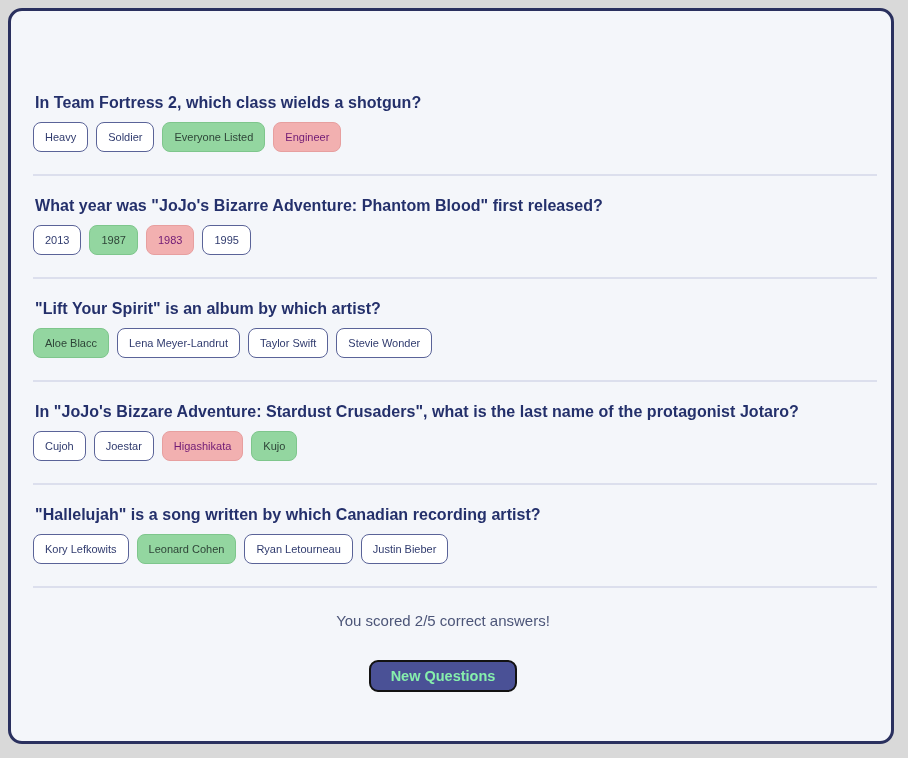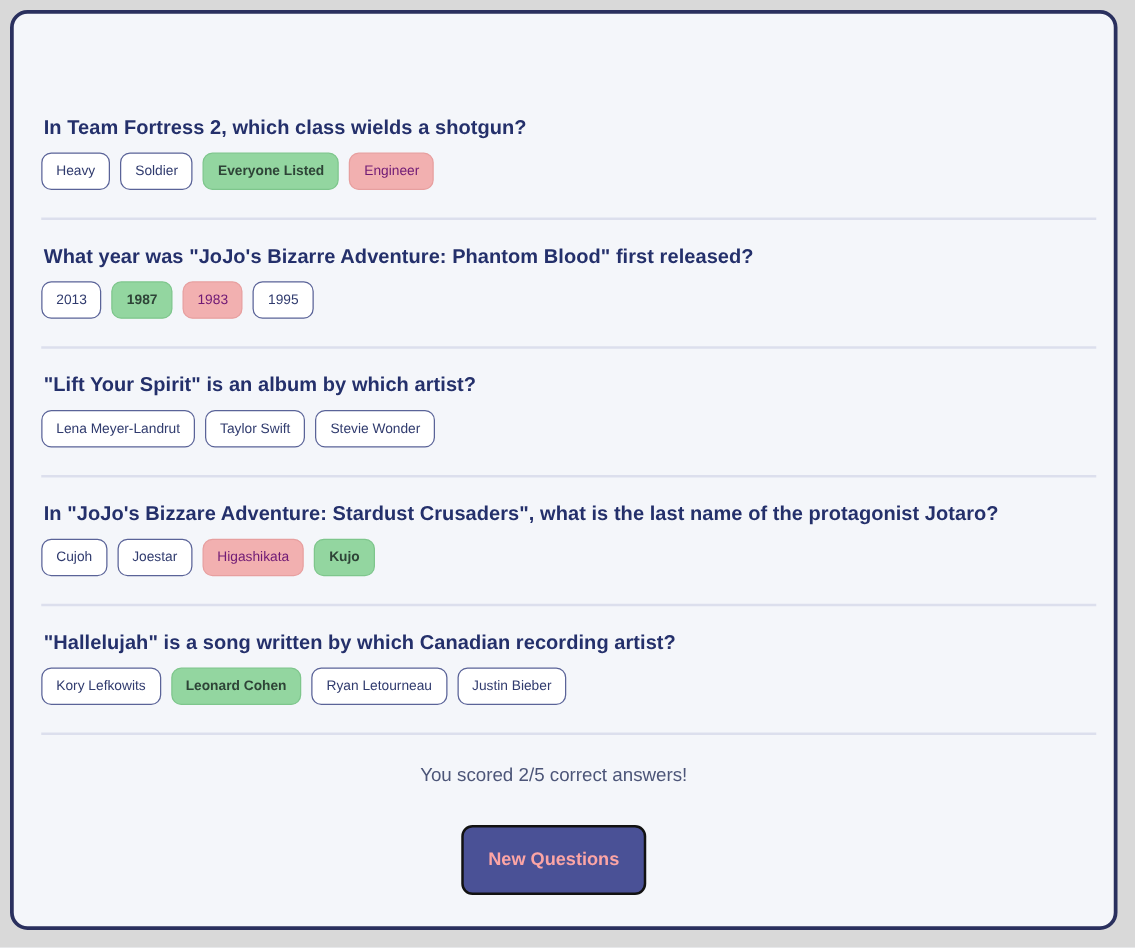--- a/index.html
+++ b/index.html
@@ -61,21 +61,20 @@
     font-size: 11px;
     font-family: "Liberation Sans", sans-serif;
     line-height: 1;
     cursor: pointer;
     white-space: nowrap;
   }
   .answer-pill.correct {
     background: #93d6a0;
     border-color: #7ec68c;
     color: #2e4437;
-    font-weight: bold;
   }
   .answer-pill.wrong {
     background: #f2b0b0;
     border-color: #e79f9f;
     color: #701a75;
   }
   .divider {
     width: 844px;
     height: 2px;
     background: #dcdfed;
@@ -91,27 +90,27 @@
     gap: 31px;
   }
   .score-text {
     font-size: 15px;
     color: #4c5578;
     font-family: "Liberation Sans", sans-serif;
     white-space: nowrap;
   }
   .new-questions-button {
     box-sizing: border-box;
-    height: 56px;
+    height: 32px;
     padding: 0 20px;
     display: inline-flex;
     align-items: center;
     justify-content: center;
     background: #4a5196;
-    color: #fca5a5;
+    color: #86efac;
     font-size: 14.5px;
     font-weight: bold;
     font-family: "Liberation Sans", sans-serif;
     border: 2px solid #121212;
     border-radius: 9px;
     cursor: pointer;
     white-space: nowrap;
   }
 </style>
 </head>
@@ -138,20 +137,21 @@
         <button class="answer-pill correct">1987</button>
         <button class="answer-pill wrong">1983</button>
         <button class="answer-pill">1995</button>
       </div>
     </div>
     <hr class="divider">
 
     <div class="question-block">
       <div class="question-text">"Lift Your Spirit" is an album by which artist?</div>
       <div class="answers-row">
+        <button class="answer-pill correct">Aloe Blacc</button>
         <button class="answer-pill">Lena Meyer-Landrut</button>
         <button class="answer-pill">Taylor Swift</button>
         <button class="answer-pill">Stevie Wonder</button>
       </div>
     </div>
     <hr class="divider">
 
     <div class="question-block">
       <div class="question-text">In "JoJo's Bizzare Adventure: Stardust Crusaders", what is the last name of the protagonist Jotaro?</div>
       <div class="answers-row">

